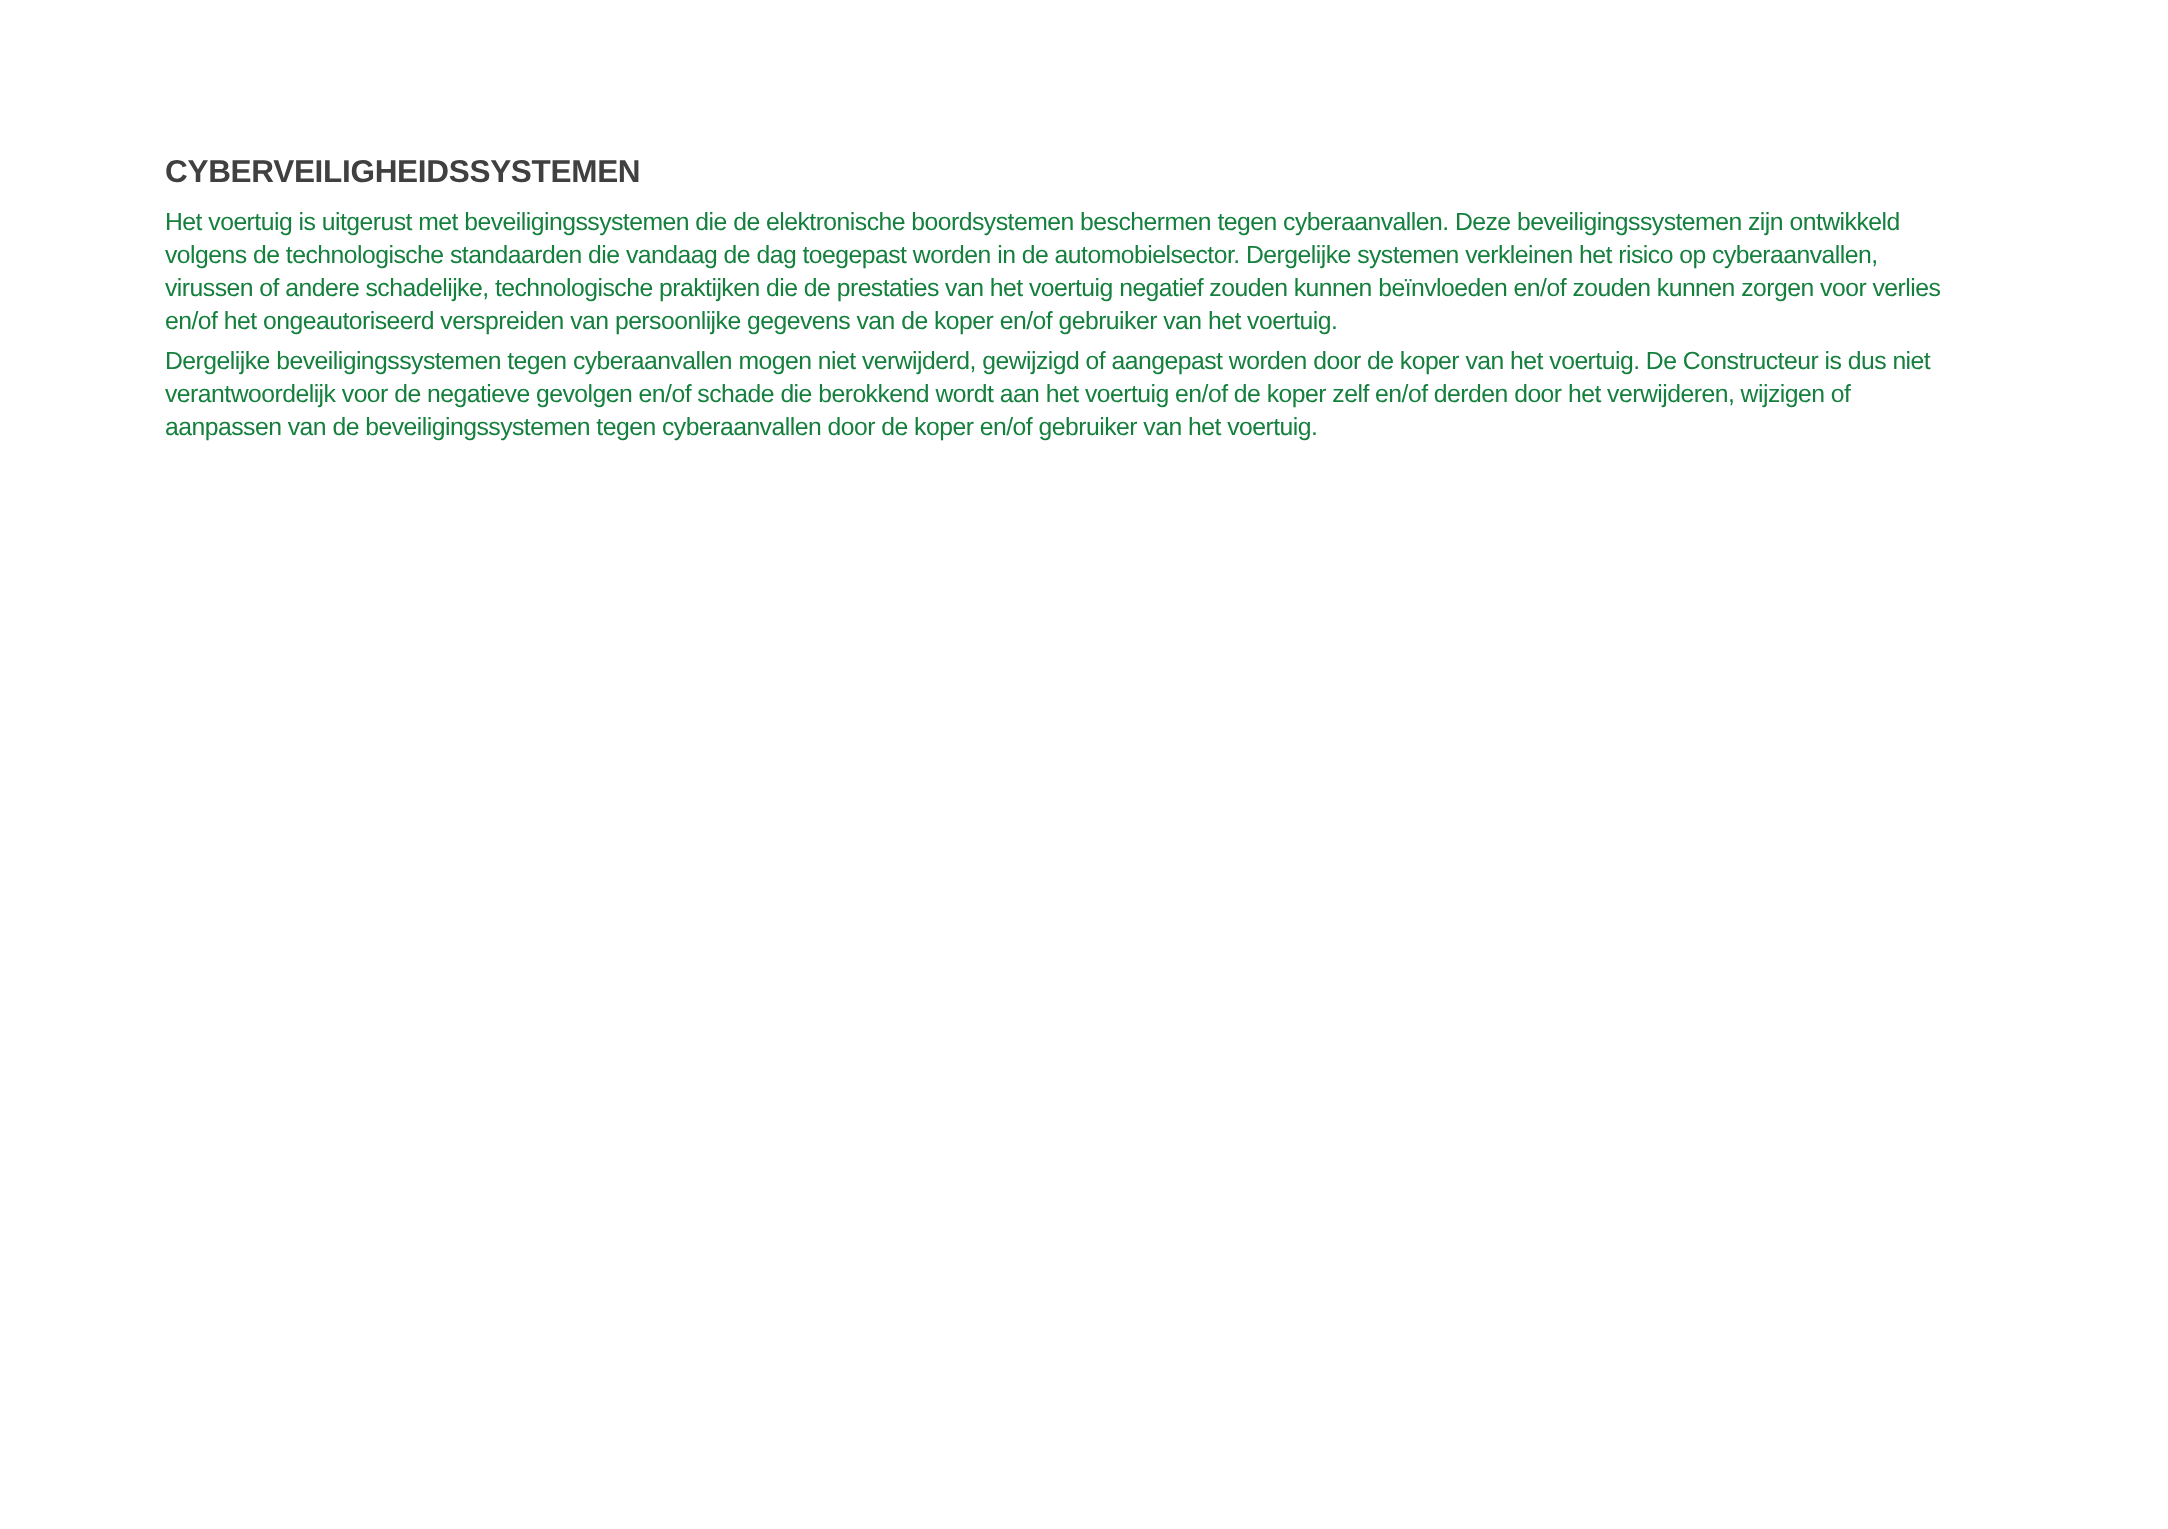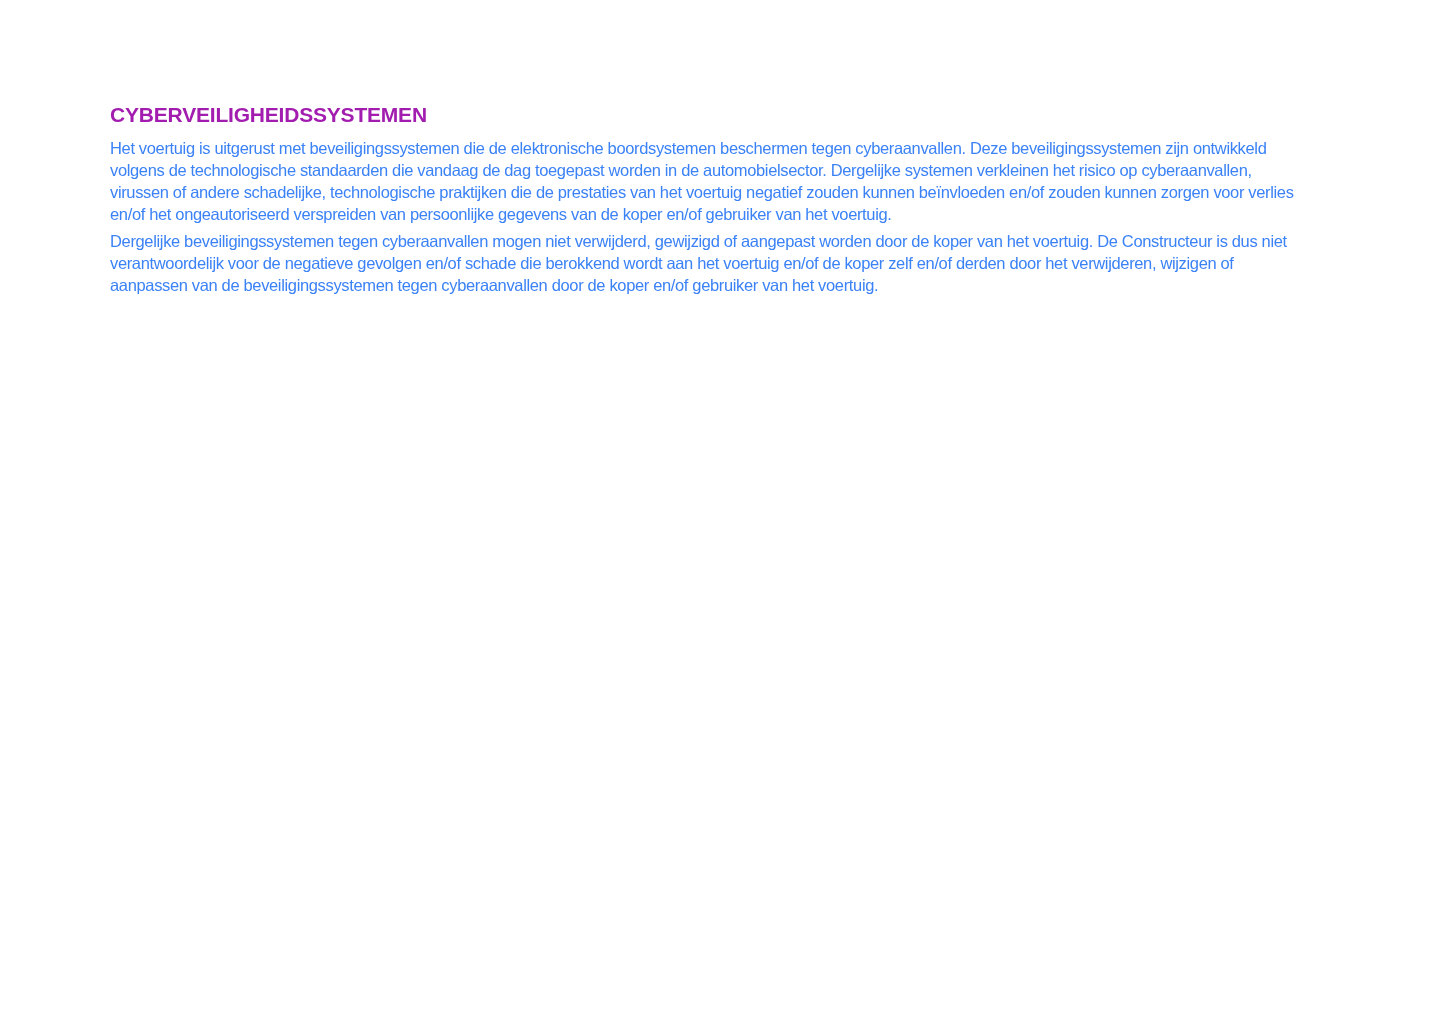--- a/index.html
+++ b/index.html
@@ -18,28 +18,28 @@
     position: absolute;
     left: 110px;
     top: 103px;
     width: 1192px;
   }
   .heading {
     margin: 0 0 10px 0;
     font-size: 21px;
     font-weight: bold;
     letter-spacing: -0.2px;
-    color: #a21caf;
+    color: #404040;
   }
   .para {
     margin: 0 0 5px 0;
     font-size: 16.5px;
     line-height: 22px;
     letter-spacing: -0.35px;
-    color: #3b82f6;
+    color: #15803d;
   }
 </style>
 </head>
 <body>
 
 <div class="page">
   <h1 class="heading">CYBERVEILIGHEIDSSYSTEMEN</h1>
   <p class="para">Het voertuig is uitgerust met beveiligingssystemen die de elektronische boordsystemen beschermen tegen cyberaanvallen. Deze beveiligingssystemen zijn ontwikkeld volgens de technologische standaarden die vandaag de dag toegepast worden in de automobielsector. Dergelijke systemen verkleinen het risico op cyberaanvallen, virussen of andere schadelijke, technologische praktijken die de prestaties van het voertuig negatief zouden kunnen beïnvloeden en/of zouden kunnen zorgen voor verlies en/of het ongeautoriseerd verspreiden van persoonlijke gegevens van de koper en/of gebruiker van het voertuig.</p>
   <p class="para">Dergelijke beveiligingssystemen tegen cyberaanvallen mogen niet verwijderd, gewijzigd of aangepast worden door de koper van het voertuig. De Constructeur is dus niet verantwoordelijk voor de negatieve gevolgen en/of schade die berokkend wordt aan het voertuig en/of de koper zelf en/of derden door het verwijderen, wijzigen of aanpassen van de beveiligingssystemen tegen cyberaanvallen door de koper en/of gebruiker van het voertuig.</p>
 </div>

